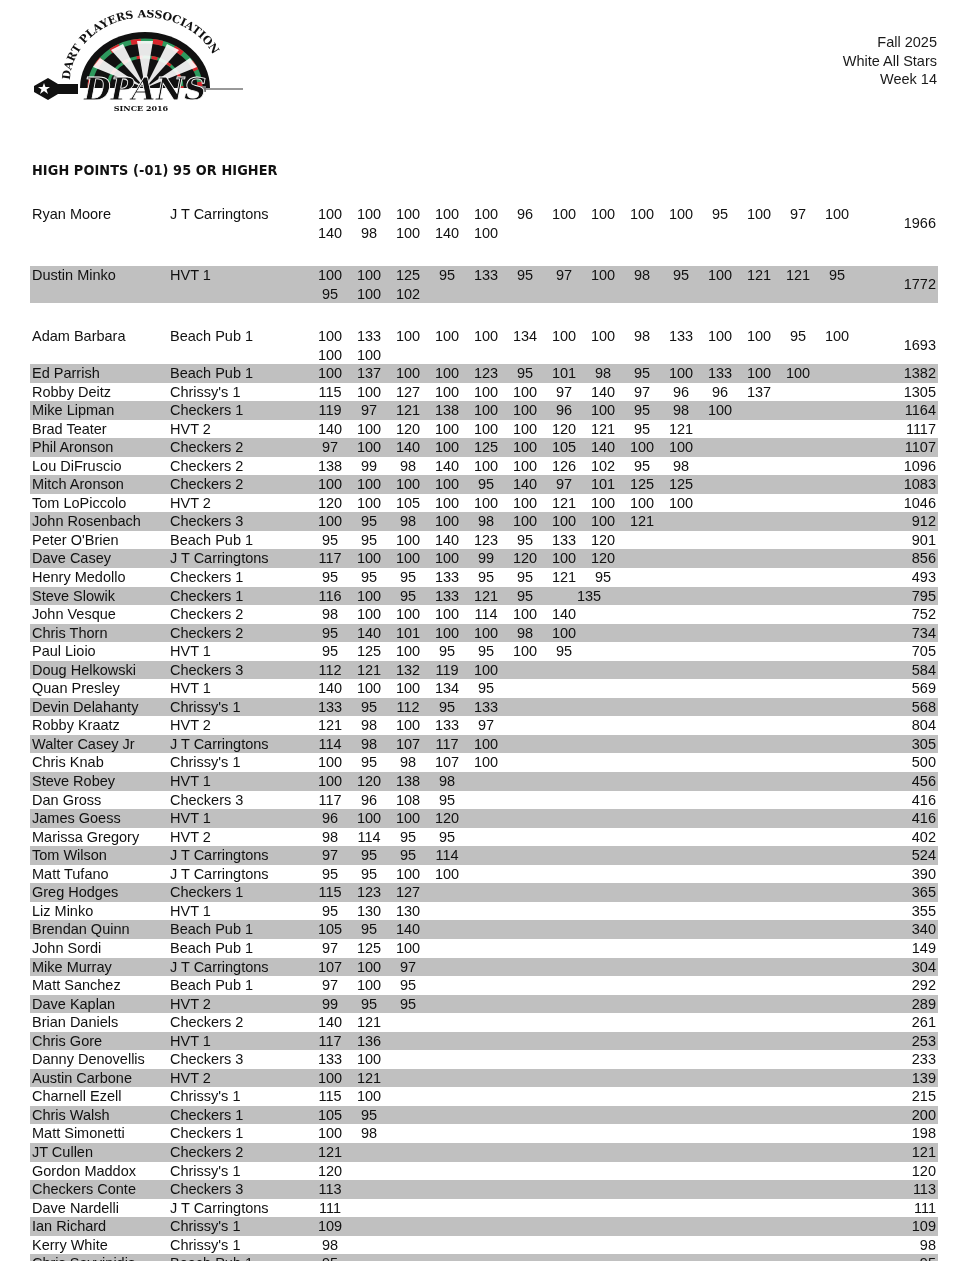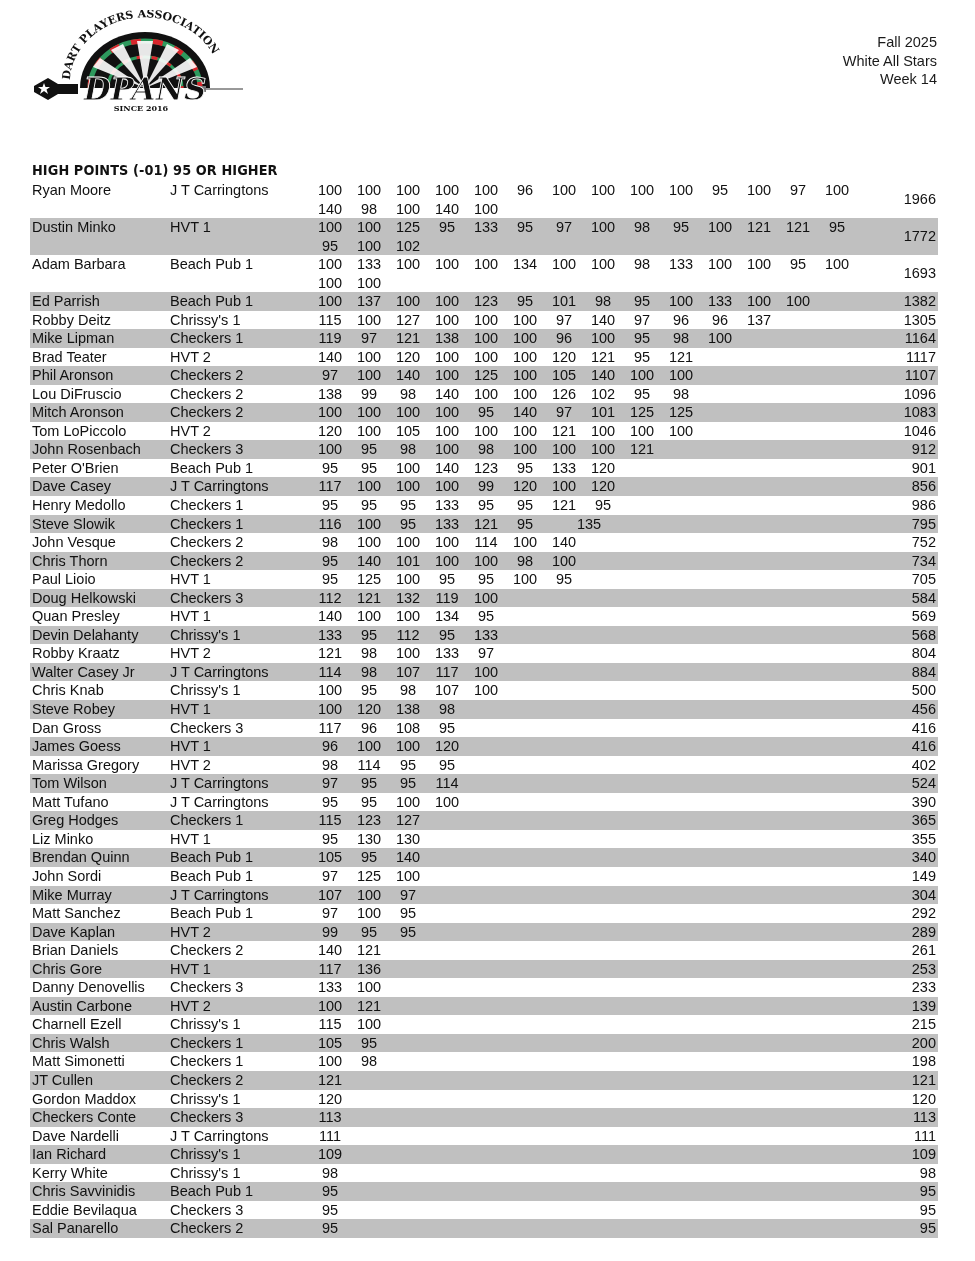--- a/index.html
+++ b/index.html
@@ -8,21 +8,21 @@
   .logo { position: absolute; left: 28px; top: 10px; width: 225px; height: 105px; }
   .header-info { position: absolute; right: 38px; top: 33px; text-align: right;
                  font-size: 14.5px; line-height: 18.5px; color: #1a1a1a; }
   .section-title { position: absolute; left: 32px; top: 162px; font-size: 14px;
                    font-weight: bold; letter-spacing: 0.1px; color: #111;
                    font-family: "DejaVu Sans", sans-serif; transform: scaleX(0.92);
                    transform-origin: left center; }
   .table { position: absolute; left: 30px; top: 181px; width: 908px; }
   .row { position: relative; width: 908px; height: 18.55px; font-size: 14.5px; }
   .row.shaded { background: #c0c0c0; }
-  .row.double { height: 37px; }
+  .row.double { height: 37px; margin-top: 24px; }
   .cell { position: absolute; top: 1px; line-height: 17px; white-space: nowrap; }
   .name { left: 2px; }
   .team { left: 140px; }
   .score { width: 34px; text-align: center; }
   .total { right: 2px; text-align: right; }
   .row.double .total { top: 10px; }
 </style>
 </head>
 <body>
 
@@ -305,21 +305,21 @@
       <span class="cell name">Henry Medollo</span>
       <span class="cell team">Checkers 1</span>
       <span class="cell score" style="left: 283px; top: 1px;">95</span>
       <span class="cell score" style="left: 322px; top: 1px;">95</span>
       <span class="cell score" style="left: 361px; top: 1px;">95</span>
       <span class="cell score" style="left: 400px; top: 1px;">133</span>
       <span class="cell score" style="left: 439px; top: 1px;">95</span>
       <span class="cell score" style="left: 478px; top: 1px;">95</span>
       <span class="cell score" style="left: 517px; top: 1px;">121</span>
       <span class="cell score" style="left: 556px; top: 1px;">95</span>
-      <span class="cell total">986</span>
+      <span class="cell total">493</span>
     </div>
     <div class="row shaded">
       <span class="cell name">Steve Slowik</span>
       <span class="cell team">Checkers 1</span>
       <span class="cell score" style="left: 283px; top: 1px;">116</span>
       <span class="cell score" style="left: 322px; top: 1px;">100</span>
       <span class="cell score" style="left: 361px; top: 1px;">95</span>
       <span class="cell score" style="left: 400px; top: 1px;">133</span>
       <span class="cell score" style="left: 439px; top: 1px;">121</span>
       <span class="cell score" style="left: 478px; top: 1px;">95</span>
@@ -403,21 +403,21 @@
       <span class="cell total">804</span>
     </div>
     <div class="row shaded">
       <span class="cell name">Walter Casey Jr</span>
       <span class="cell team">J T Carringtons</span>
       <span class="cell score" style="left: 283px; top: 1px;">114</span>
       <span class="cell score" style="left: 322px; top: 1px;">98</span>
       <span class="cell score" style="left: 361px; top: 1px;">107</span>
       <span class="cell score" style="left: 400px; top: 1px;">117</span>
       <span class="cell score" style="left: 439px; top: 1px;">100</span>
-      <span class="cell total">884</span>
+      <span class="cell total">305</span>
     </div>
     <div class="row">
       <span class="cell name">Chris Knab</span>
       <span class="cell team">Chrissy's 1</span>
       <span class="cell score" style="left: 283px; top: 1px;">100</span>
       <span class="cell score" style="left: 322px; top: 1px;">95</span>
       <span class="cell score" style="left: 361px; top: 1px;">98</span>
       <span class="cell score" style="left: 400px; top: 1px;">107</span>
       <span class="cell score" style="left: 439px; top: 1px;">100</span>
       <span class="cell total">500</span>

